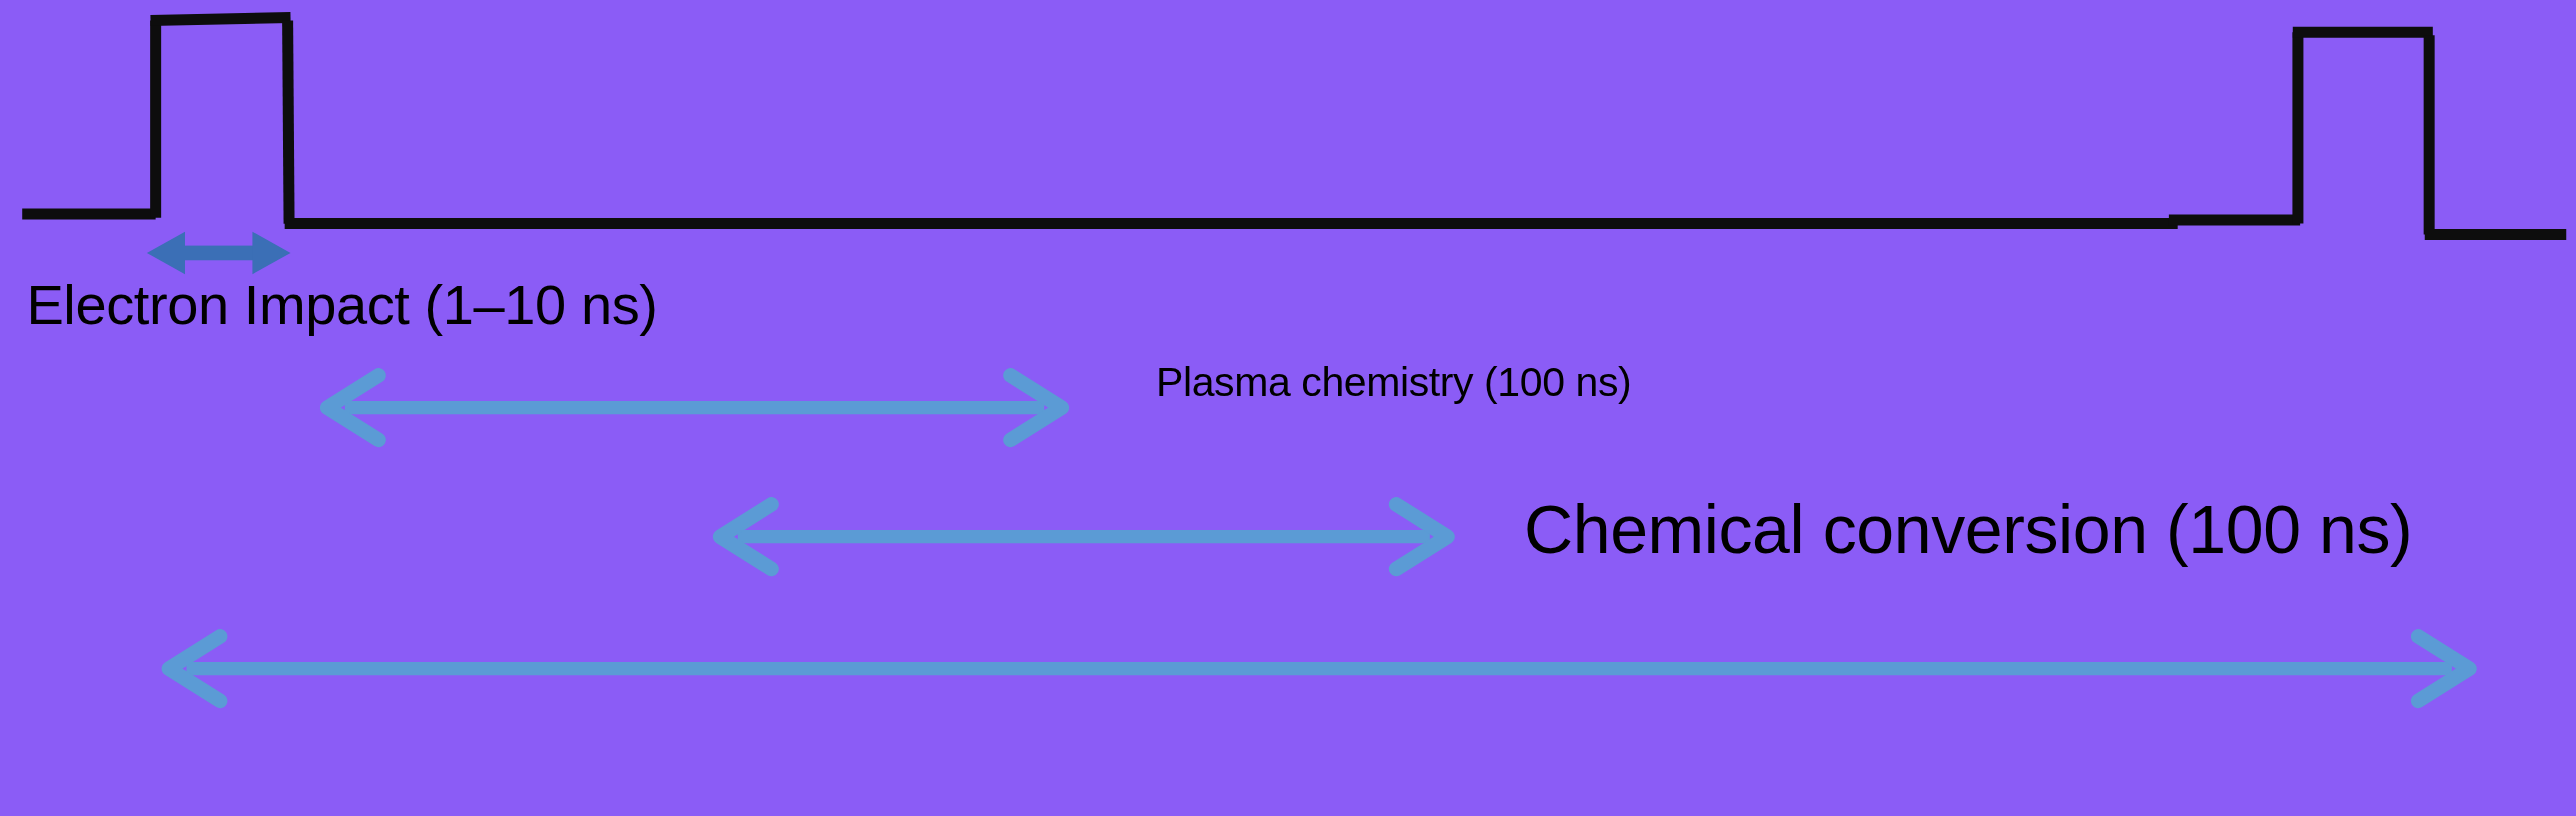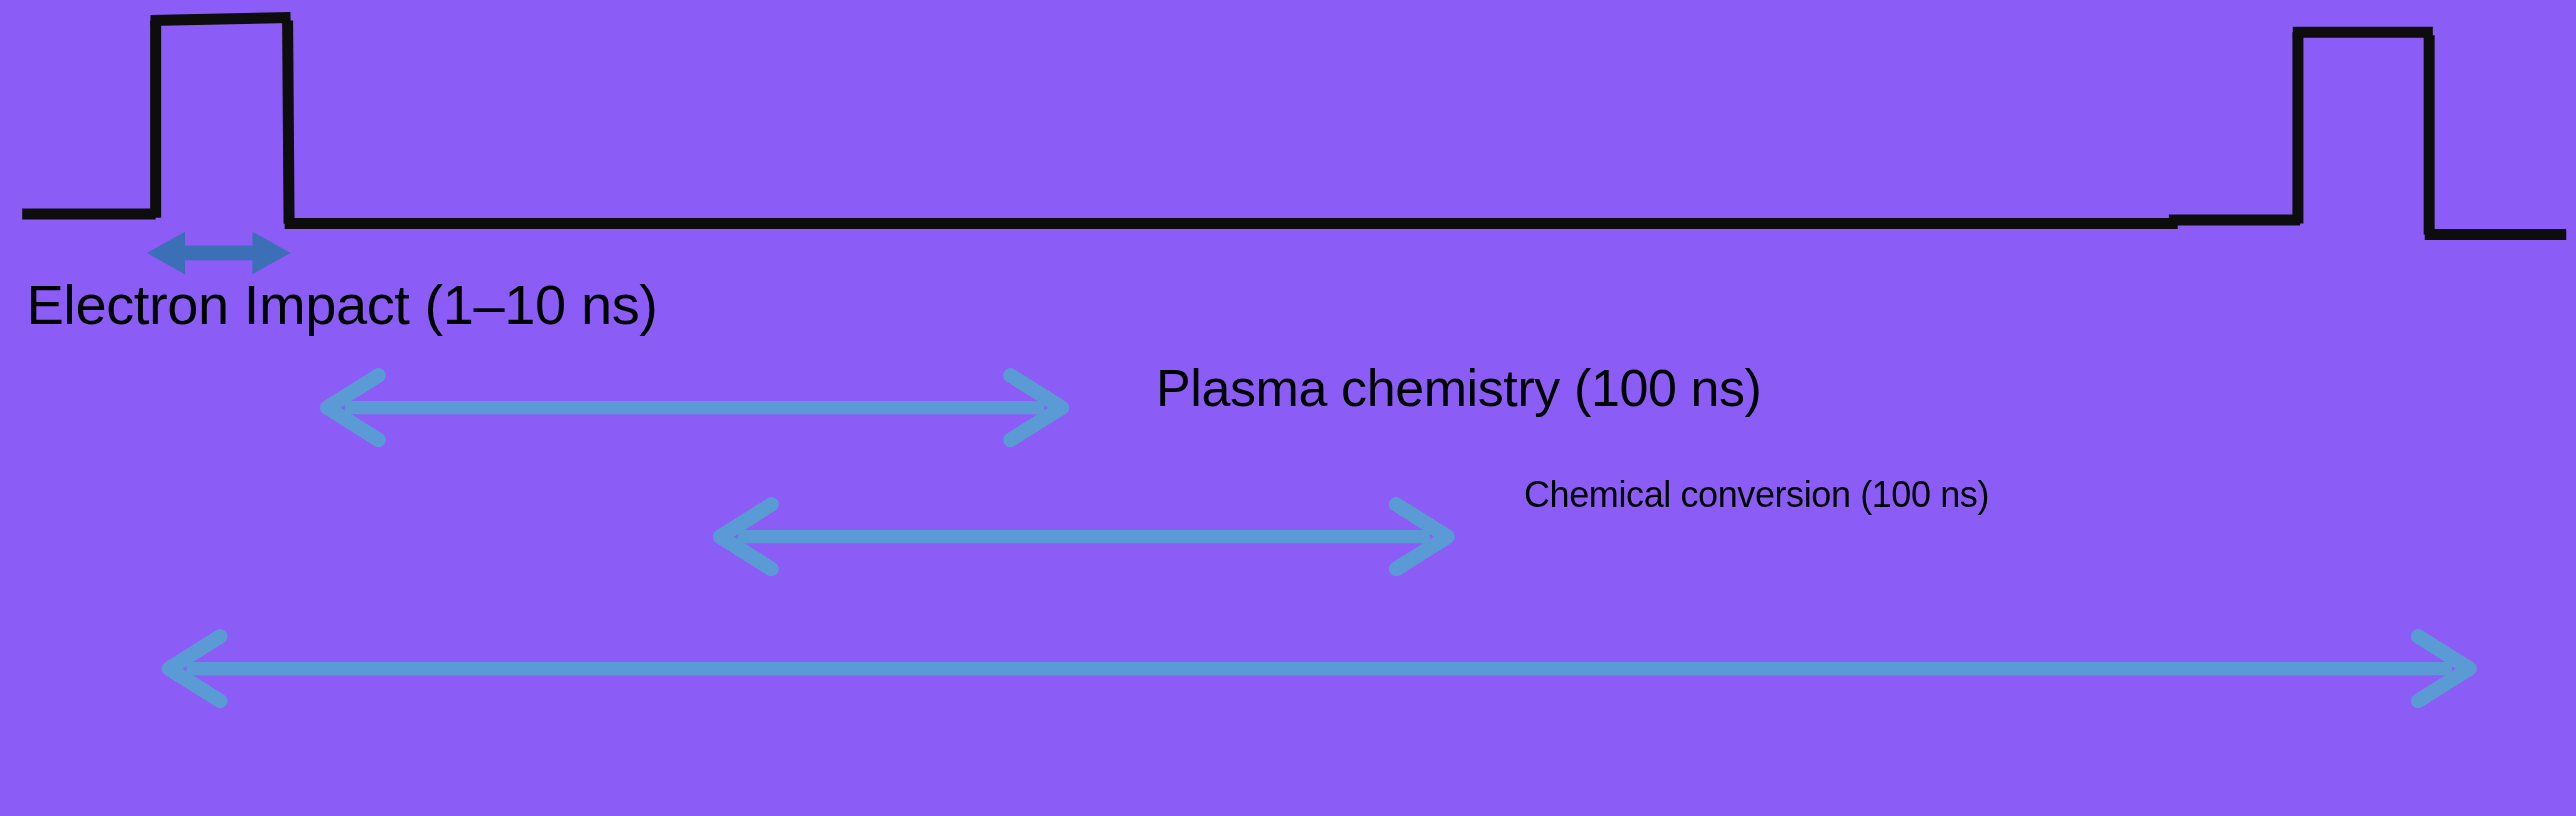--- a/index.html
+++ b/index.html
@@ -37,26 +37,26 @@
     letter-spacing: -0.4px;
   }
   #label-electron-impact {
     left: 26.4px;
     top: 277px;
     font-size: 56px;
   }
   #label-plasma-chemistry {
     left: 1156px;
     top: 362px;
-    font-size: 52px;
+    font-size: 41px;
   }
   #label-chemical-conversion {
     left: 1524px;
-    top: 477px;
-    font-size: 36px;
+    top: 495px;
+    font-size: 68px;
   }
   #label-cumulative {
     left: 889px;
     top: 727px;
     font-size: 56px;
   }
 </style>
 </head>
 <body>
 

